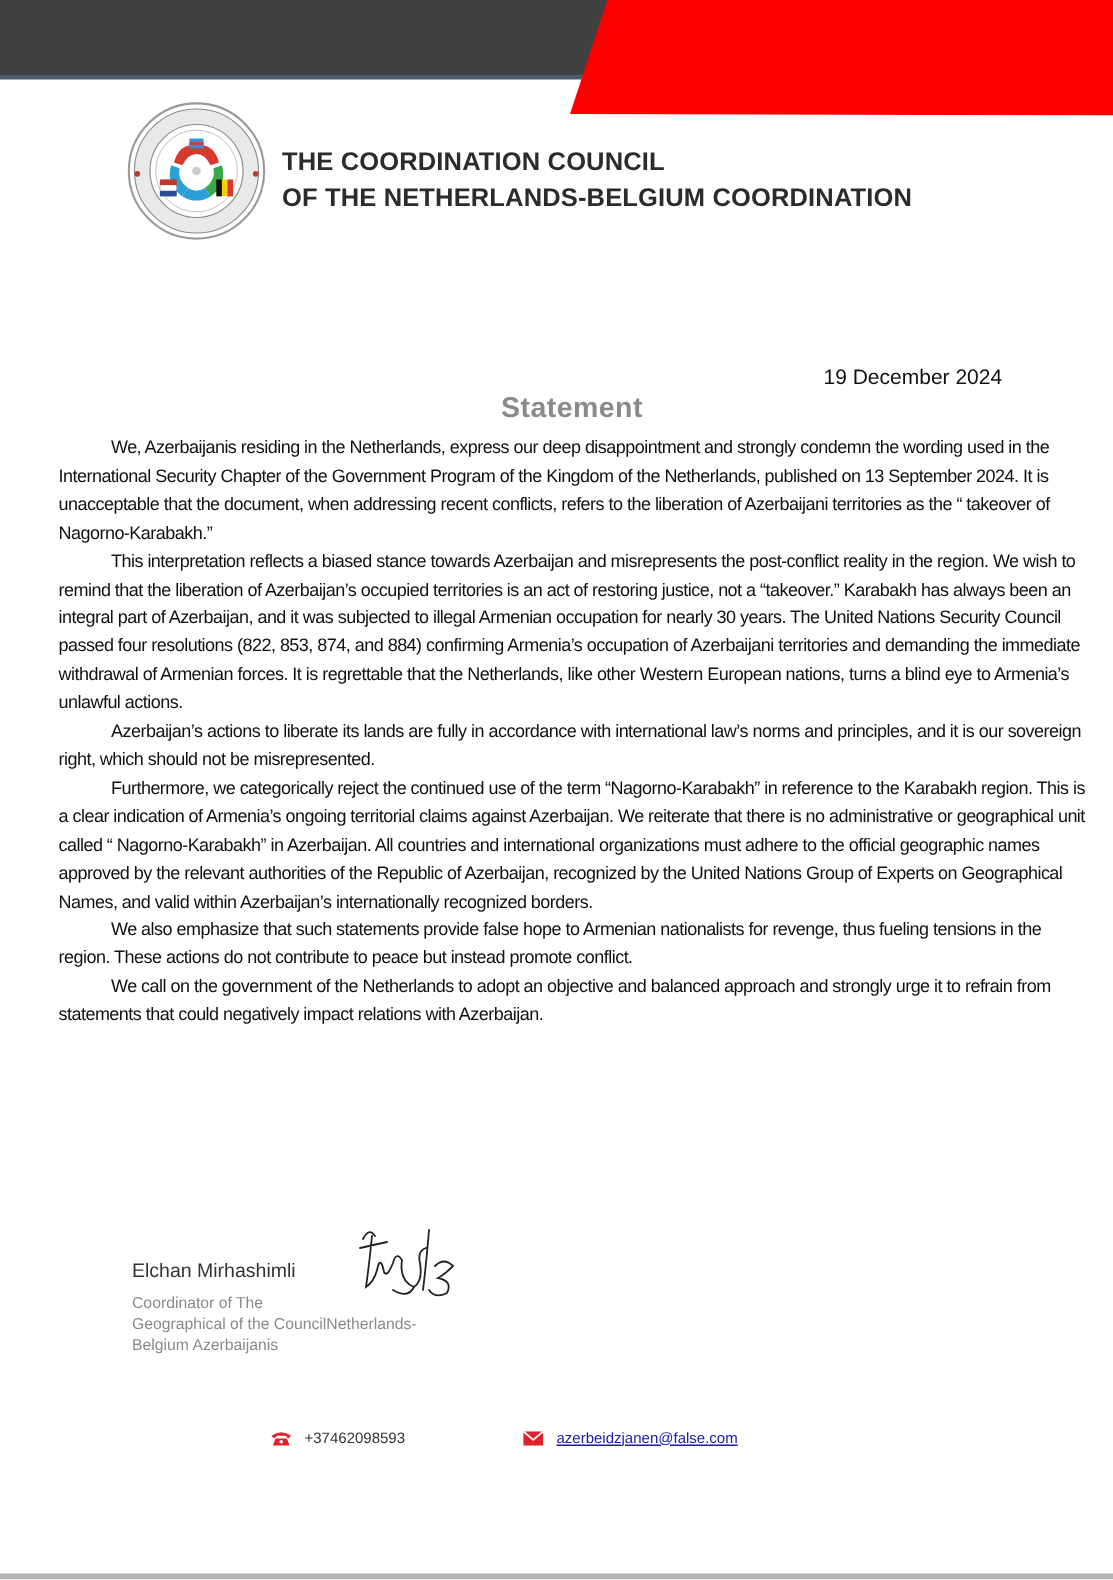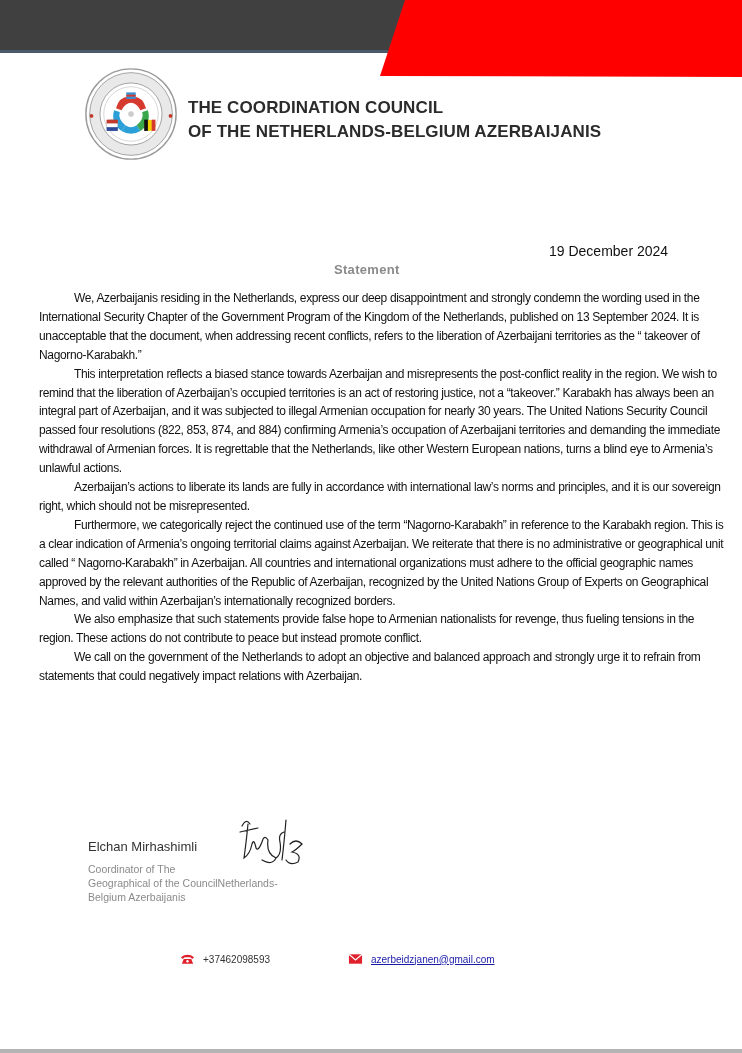--- a/index.html
+++ b/index.html
@@ -3,21 +3,21 @@
 <meta charset="utf-8">
 <style>
   html,body{margin:0;padding:0;}
   body{width:742px;height:1053px;background:#fff;position:relative;overflow:hidden;font-family:"Liberation Sans",sans-serif;color:#111;}
   .hdr-dark{position:absolute;left:0;top:0;width:742px;height:50px;background:#404040;}
   .hdr-line{position:absolute;left:0;top:50px;width:400px;height:3px;background:#4b5b6b;}
   .hdr-red{position:absolute;left:0;top:0;width:742px;height:77px;}
   .logo{position:absolute;left:84px;top:66px;width:94px;height:96px;}
   .org-title{position:absolute;left:188px;top:96px;font-weight:bold;font-size:17px;line-height:24px;color:#2b2b2b;letter-spacing:0.1px;}
   .date{position:absolute;left:549px;top:243px;font-size:14px;color:#111;}
-  .stmt{position:absolute;left:334px;top:262px;font-size:13px;font-weight:bold;color:#8a8a8a;letter-spacing:0.3px;}
+  .stmt{position:absolute;left:334px;top:262px;font-size:19px;font-weight:bold;color:#8a8a8a;letter-spacing:0.3px;}
   .body{position:absolute;left:39px;top:289px;width:690px;font-size:12px;line-height:18.9px;color:#111;}
   .body p{margin:0;text-indent:35px;letter-spacing:-0.35px;}
   .sig-name{position:absolute;left:88px;top:839px;font-size:13px;color:#333;text-align:center;}
   .sig-role{position:absolute;left:88px;top:862px;font-size:10.5px;line-height:14px;color:#8a8a8a;width:230px;}
   .signature{position:absolute;left:232px;top:814px;width:80px;height:55px;}
   .contact{position:absolute;top:953px;font-size:10px;color:#333;display:flex;align-items:center;}
   .contact .ic{width:15px;height:12px;margin-right:8px;display:inline-block;}
   .phone{left:180px;}
   .email{left:348px;}
   .email a{color:#1a1aa8;text-decoration:underline;}
@@ -50,21 +50,21 @@
   <rect x="24" y="56" width="12" height="4" fill="#c0392b"></rect>
   <rect x="24" y="64" width="12" height="4" fill="#2e4b9b"></rect>
   <circle cx="70" cy="62" r="6" fill="#f5d000"></circle>
   <rect x="64" y="56" width="4" height="12" fill="#111"></rect>
   <rect x="72" y="56" width="4" height="12" fill="#d63a2f"></rect>
   <circle cx="50" cy="50" r="3" fill="#9a9a9a" opacity="0.5"></circle>
 </svg>
 
 <div class="org-title">
   <div>THE COORDINATION COUNCIL</div>
-  <div>OF THE NETHERLANDS-BELGIUM AZERBAIJANIS</div>
+  <div>OF THE NETHERLANDS-BELGIUM COORDINATION</div>
 </div>
 
 <div class="date">19 December 2024</div>
 <div class="stmt">Statement</div>
 
 <div class="body">
   <p>We, Azerbaijanis residing in the Netherlands, express our deep disappointment and strongly condemn the wording used in the International Security Chapter of the Government Program of the Kingdom of the Netherlands, published on 13 September 2024. It is unacceptable that the document, when addressing recent conflicts, refers to the liberation of Azerbaijani territories as the “ takeover of Nagorno-Karabakh.”</p>
   <p>This interpretation reflects a biased stance towards Azerbaijan and misrepresents the post-conflict reality in the region. We wish to remind that the liberation of Azerbaijan’s occupied territories is an act of restoring justice, not a “takeover.” Karabakh has always been an integral part of Azerbaijan, and it was subjected to illegal Armenian occupation for nearly 30 years. The United Nations Security Council passed four resolutions (822, 853, 874, and 884) confirming Armenia’s occupation of Azerbaijani territories and demanding the immediate withdrawal of Armenian forces. It is regrettable that the Netherlands, like other Western European nations, turns a blind eye to Armenia’s unlawful actions.</p>
   <p>Azerbaijan’s actions to liberate its lands are fully in accordance with international law’s norms and principles, and it is our sovereign right, which should not be misrepresented.</p>
   <p>Furthermore, we categorically reject the continued use of the term “Nagorno-Karabakh” in reference to the Karabakh region. This is a clear indication of Armenia’s ongoing territorial claims against Azerbaijan. We reiterate that there is no administrative or geographical unit called “ Nagorno-Karabakh” in Azerbaijan. All countries and international organizations must adhere to the official geographic names approved by the relevant authorities of the Republic of Azerbaijan, recognized by the United Nations Group of Experts on Geographical Names, and valid within Azerbaijan’s internationally recognized borders.</p>
@@ -89,16 +89,16 @@
     <circle cx="8" cy="8.3" r="1.3" fill="#fff"></circle>
   </svg>
   <span>+37462098593</span>
 </div>
 
 <div class="contact email">
   <svg class="ic" viewBox="0 0 16 12">
     <rect x="1" y="1" width="14" height="10" fill="#e0202a"></rect>
     <path d="M1 1 L8 7 L15 1" fill="none" stroke="#fff" stroke-width="1.3"></path>
   </svg>
-  <a href="#">azerbeidzjanen@gmail.com</a>
+  <a href="#">azerbeidzjanen@false.com</a>
 </div>
 
 <div class="footer-bar"></div>
 
 </body></html>

